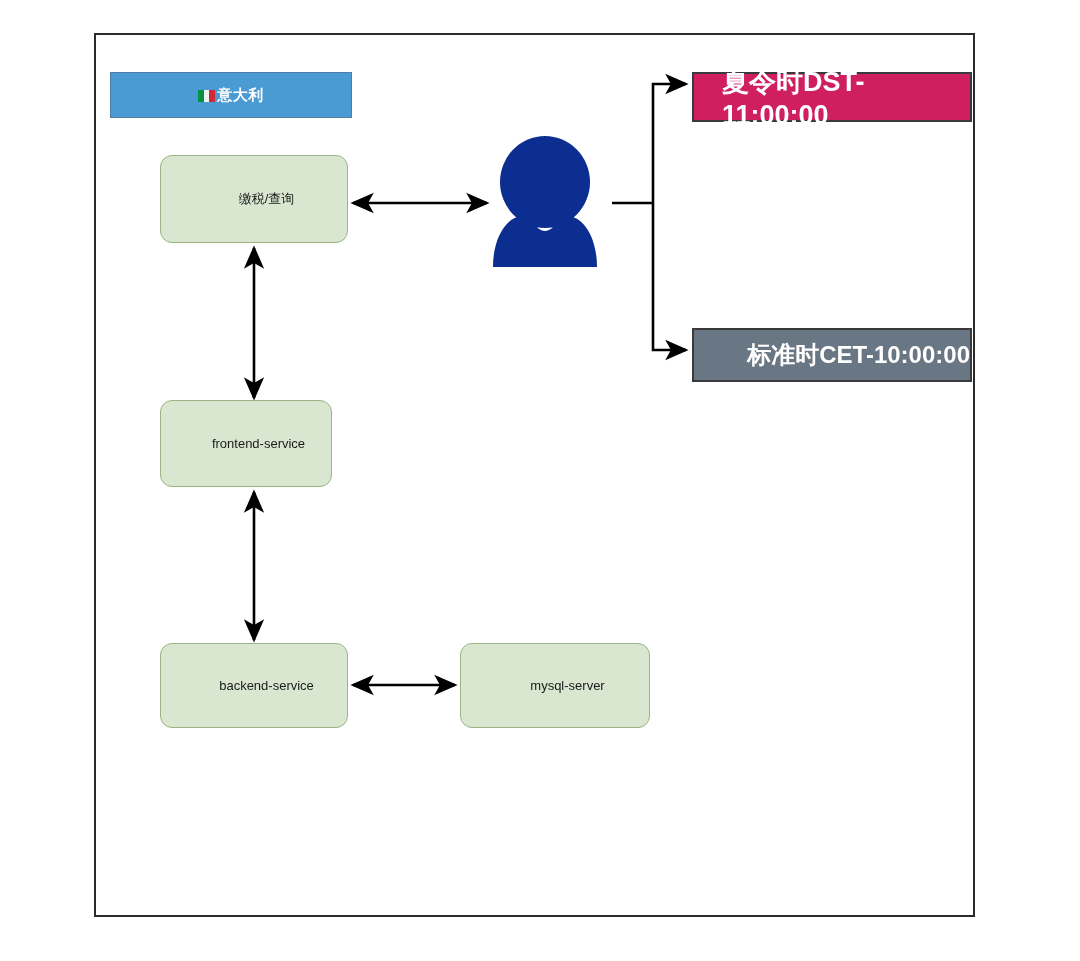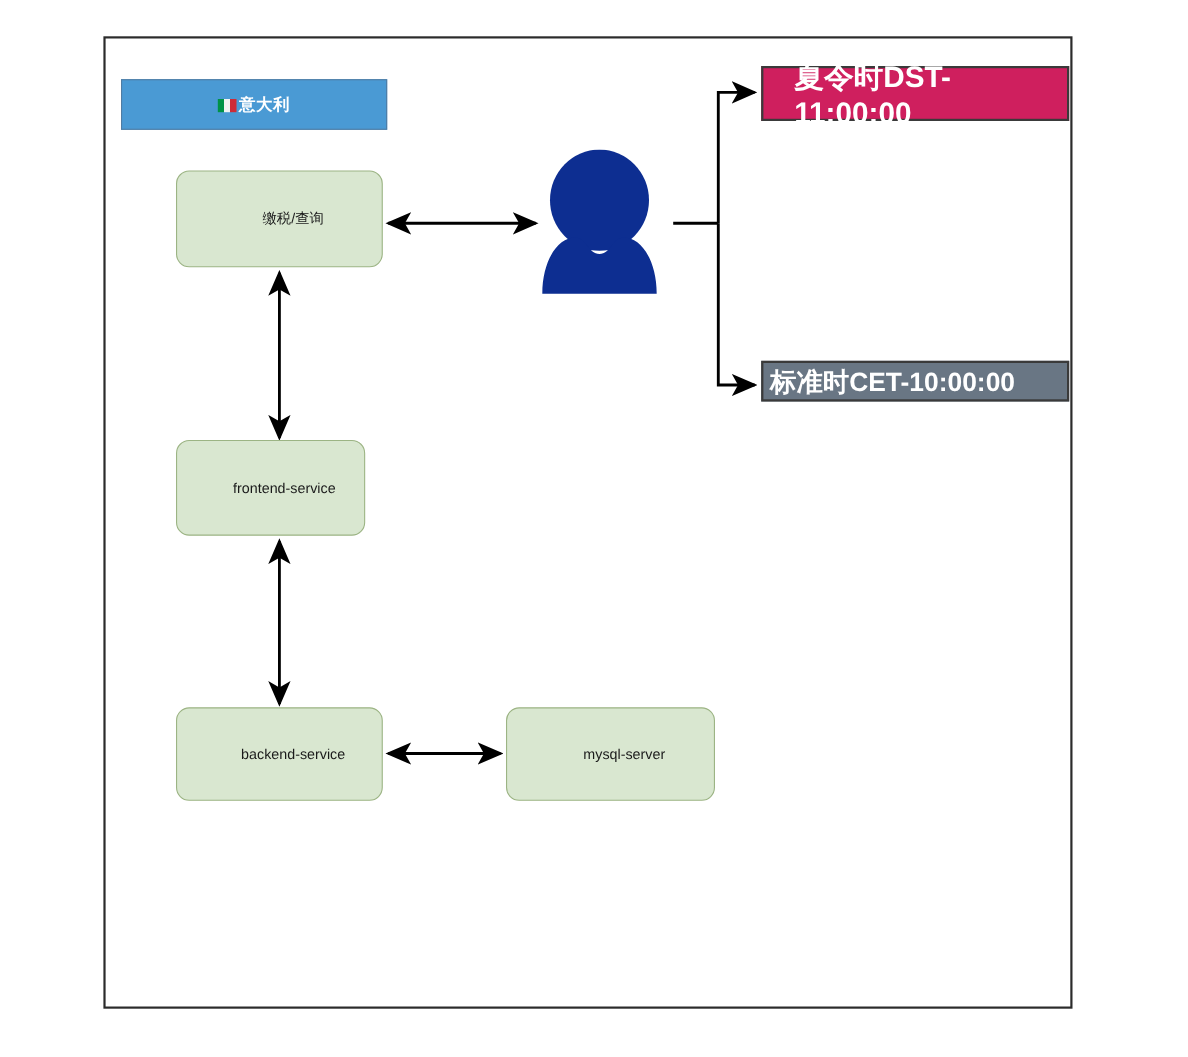--- a/index.html
+++ b/index.html
@@ -86,31 +86,32 @@
     box-sizing: border-box;
     display: flex;
     align-items: center;
     color: #ffffff;
     font-weight: bold;
     letter-spacing: 0px;
     padding-left: 6px;
     border: 2px solid #3a3a3a;
   }
   .badge.dst {
-    top: 60px;
+    top: 72px;
     height: 50px;
     background: #cf1f5e;
     font-size: 27px;
     padding-left: 28px;
   }
   .badge.cet {
     top: 328px;
-    height: 37px;
+    height: 54px;
     background: #697684;
     font-size: 24px;
+    justify-content: flex-end;
   }
   
   .user-icon {
     position: absolute;
     left: 490px;
     top: 136px;
     width: 130px;
     height: 132px;
   }
   

